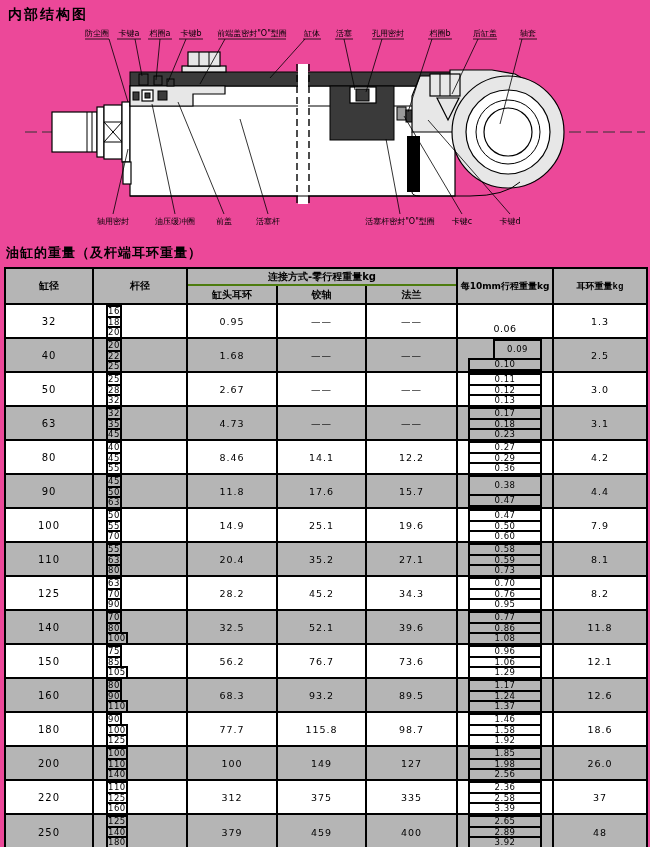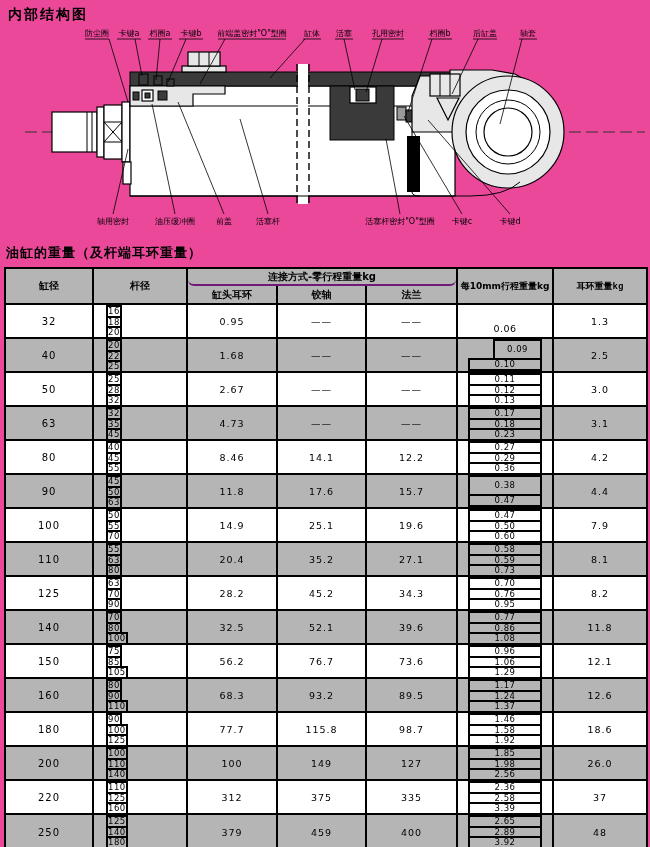--- a/index.html
+++ b/index.html
@@ -21,22 +21,22 @@
 
   
   .wtable { width:644px; margin:2px 0 0 4px; border:2px solid #000; }
   .thead  { display:grid; grid-template-columns:88px 94px 270px 96px 1fr; height:36px;
             border-bottom:2px solid #000; background:#b5b5b5; }
   .th     { border-right:2px solid #000; display:flex; align-items:center; justify-content:center;
             font-weight:bold; font-size:10px; text-align:center; overflow:hidden; }
   .th.small { font-size:9px; }
   .th:last-child { border-right:none;font-family:Liberation Mono, monospace; }
   .conn-group { border-right:2px solid #000; display:flex; flex-direction:column; }
-  .conn-title { height:17px; border-bottom:2px solid #701a75; display:flex; align-items:center;
-                justify-content:center; font-weight:bold; font-size:10px;border-radius:6px; }
+  .conn-title { height:17px; border-bottom:2px solid #4d7c0f; display:flex; align-items:center;
+                justify-content:center; font-weight:bold; font-size:10px; }
   .conn-sub { display:grid; grid-template-columns:90px 89px 1fr; flex:1; }
   .conn-sub .sub { border-right:2px solid #000; display:flex; align-items:center; justify-content:center;
                    font-weight:bold; font-size:10px; }
   .conn-sub .sub:last-child { border-right:none; }
 
   .t-row { display:grid; grid-template-columns:88px 94px 90px 89px 91px 96px 1fr; height:34px;
            border-bottom:2px solid #000; background:#fff; }
   .t-row:last-child { border-bottom:none; }
   .t-row.shaded { background:#b5b5b5; }
   .cell { border-right:2px solid #000; display:flex; align-items:center; justify-content:center;

